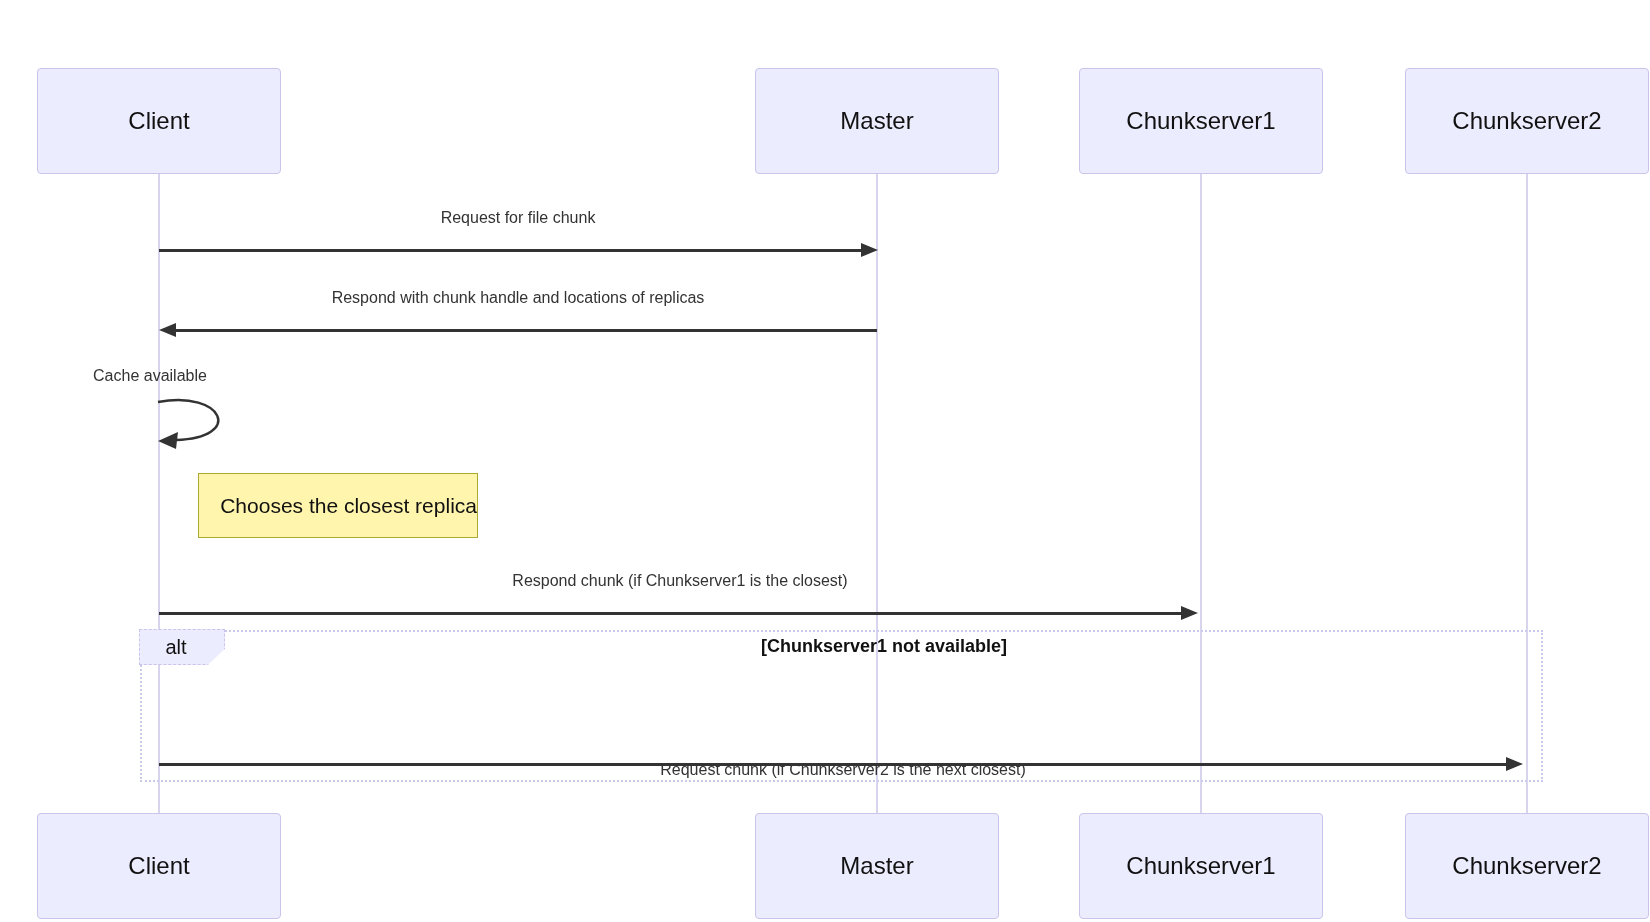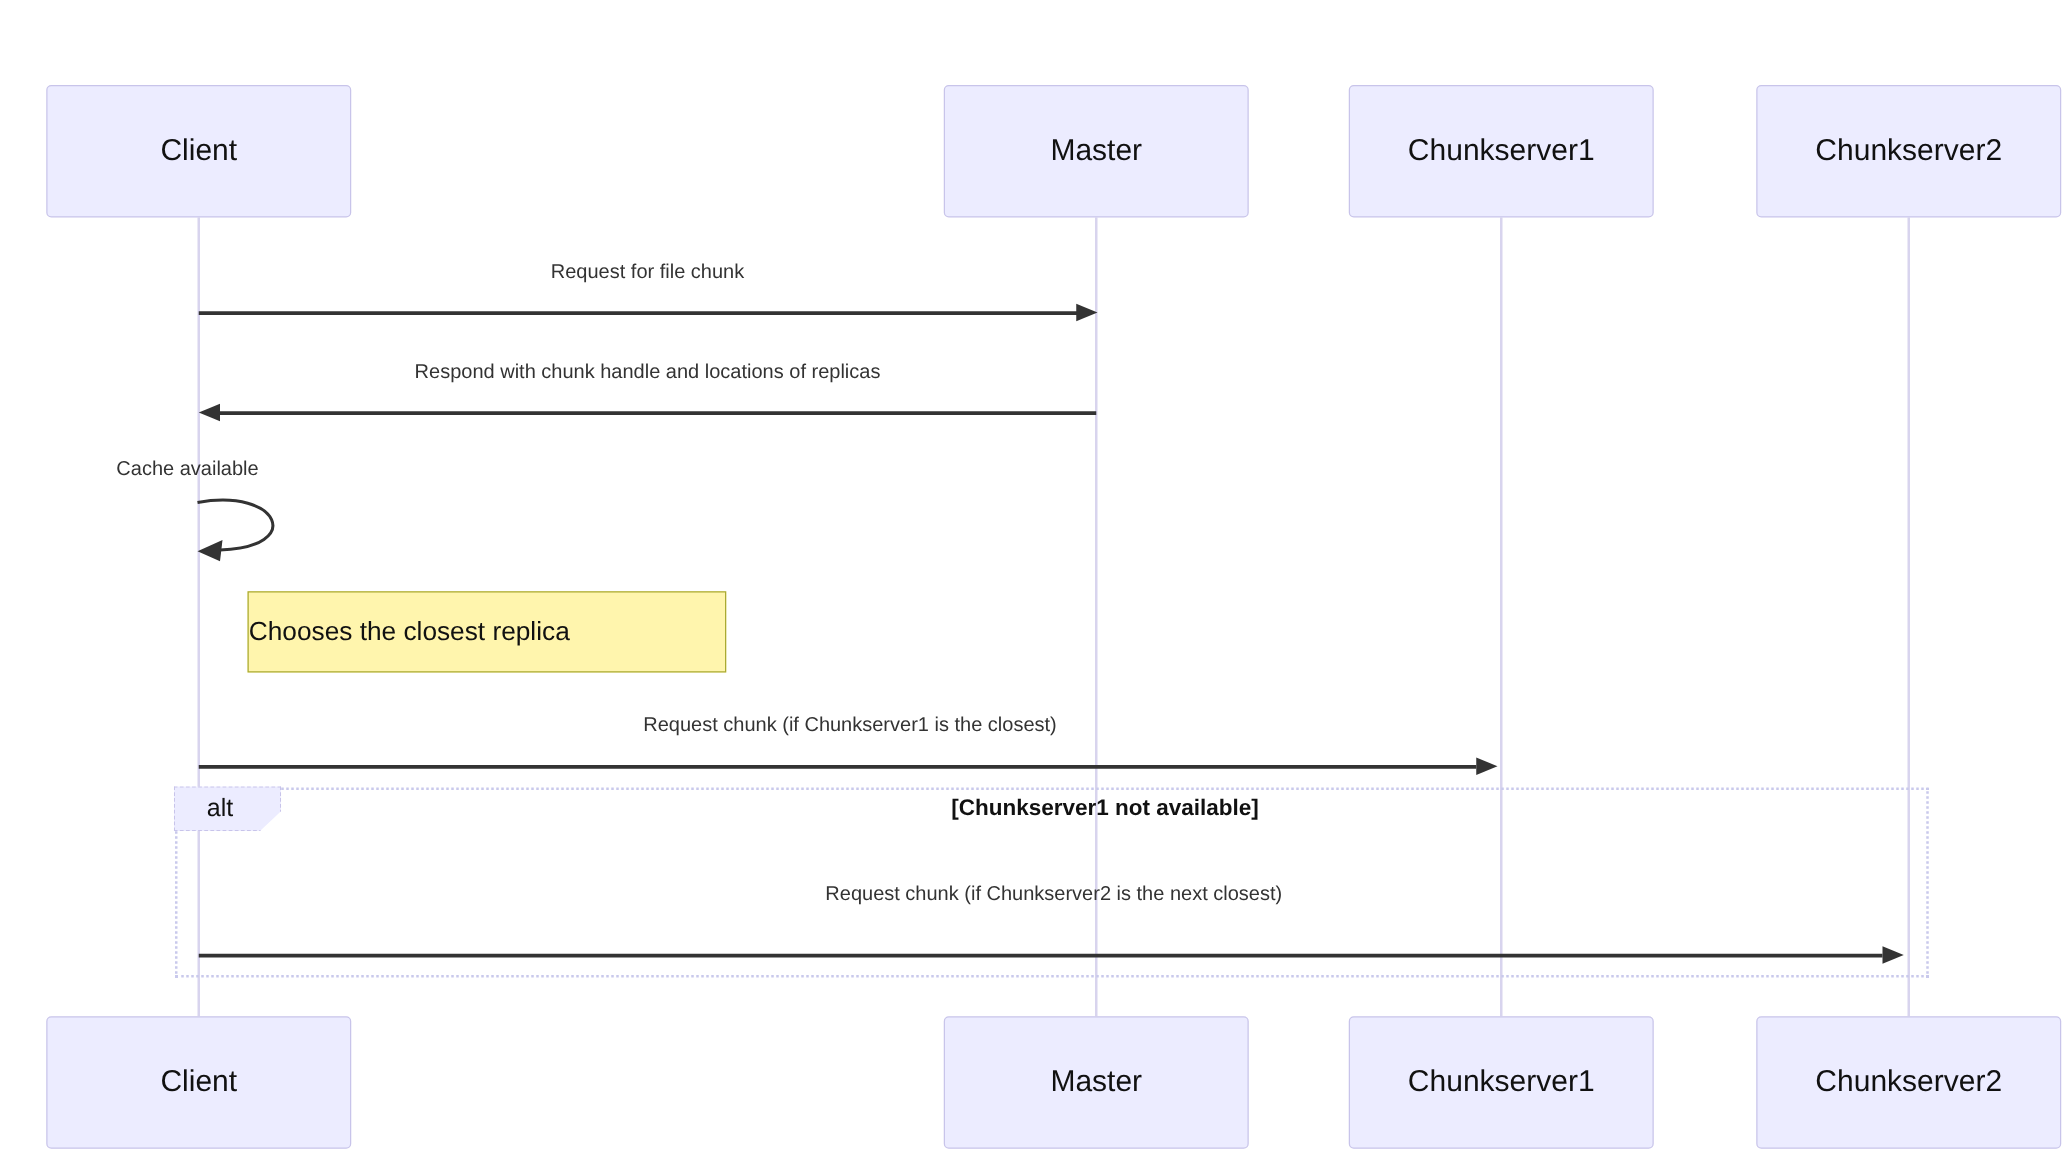--- a/index.html
+++ b/index.html
@@ -72,25 +72,25 @@
     width:0;height:0;
     border-top:7px solid transparent;
     border-bottom:7px solid transparent;
     border-right:17px solid var(--arrow);
   }
   .selfloop{position:absolute;left:152px;top:362px;}
   
   .note{
     position:absolute;
     left:198px;top:443px;
-    width:383px;height:65px;
+    width:280px;height:65px;
     background:var(--note-fill);
     border:1.5px solid var(--note-border);
     box-sizing:border-box;
-    display:flex;align-items:center;justify-content:flex-start;
+    display:flex;align-items:center;justify-content:flex-end;
     font-size:21px;color:#111;
   }
   
   .alt-frame{
     position:absolute;
     left:140px;top:600px;
     width:1403px;height:152px;
     border:2px dotted var(--frame-border);
     box-sizing:border-box;
   }
@@ -162,27 +162,27 @@
   <div class="msg" style="left:0px;top:334px;width:300px">Cache available</div>
   <svg class="selfloop" width="96" height="58" viewBox="0 0 96 58">
     <path d="M 6 10 C 72 -2 92 46 24 48" fill="none" stroke="#333333" stroke-width="2.4"></path>
     <polygon points="6,49 26,40 24,57" fill="#333333"></polygon>
   </svg>
 
   <div class="note">
     <span>Chooses the closest replica</span>
   </div>
 
-  <div class="msg" style="left:380px;top:539px;width:600px">Request chunk (if Chunkserver1 is the closest)</div>
+  <div class="msg" style="left:380px;top:539px;width:600px">Respond chunk (if Chunkserver1 is the closest)</div>
   <div class="aline" style="left:159px;top:582px;width:1022px"></div>
   <div class="ahead-right" style="left:1181px;top:576px"></div>
 
   <div class="alt-frame"></div>
   <div class="alt-label">
     <span>alt</span>
   </div>
   <div class="alt-condition">[Chunkserver1 not available]</div>
 
-  <div class="msg" style="left:543px;top:674px;width:600px">Request chunk (if Chunkserver2 is the next closest)</div>
+  <div class="msg" style="left:543px;top:728px;width:600px">Request chunk (if Chunkserver2 is the next closest)</div>
   <div class="aline" style="left:159px;top:733px;width:1347px"></div>
   <div class="ahead-right" style="left:1506px;top:727px"></div>
 
 </div>
 
 </body></html>

